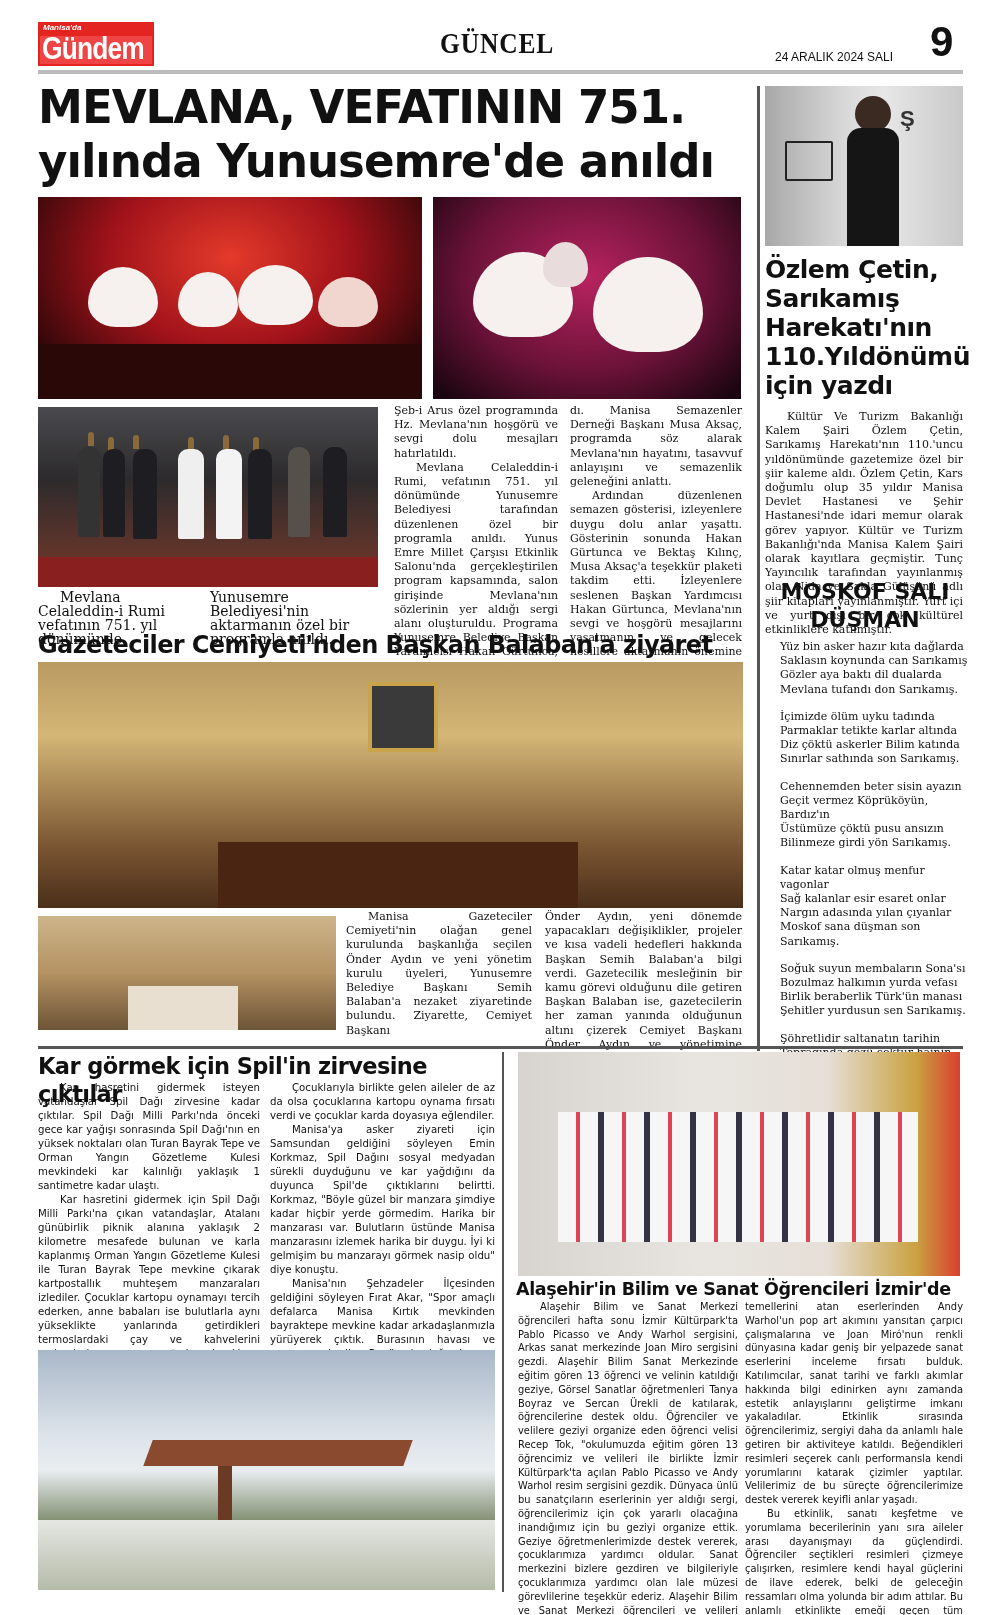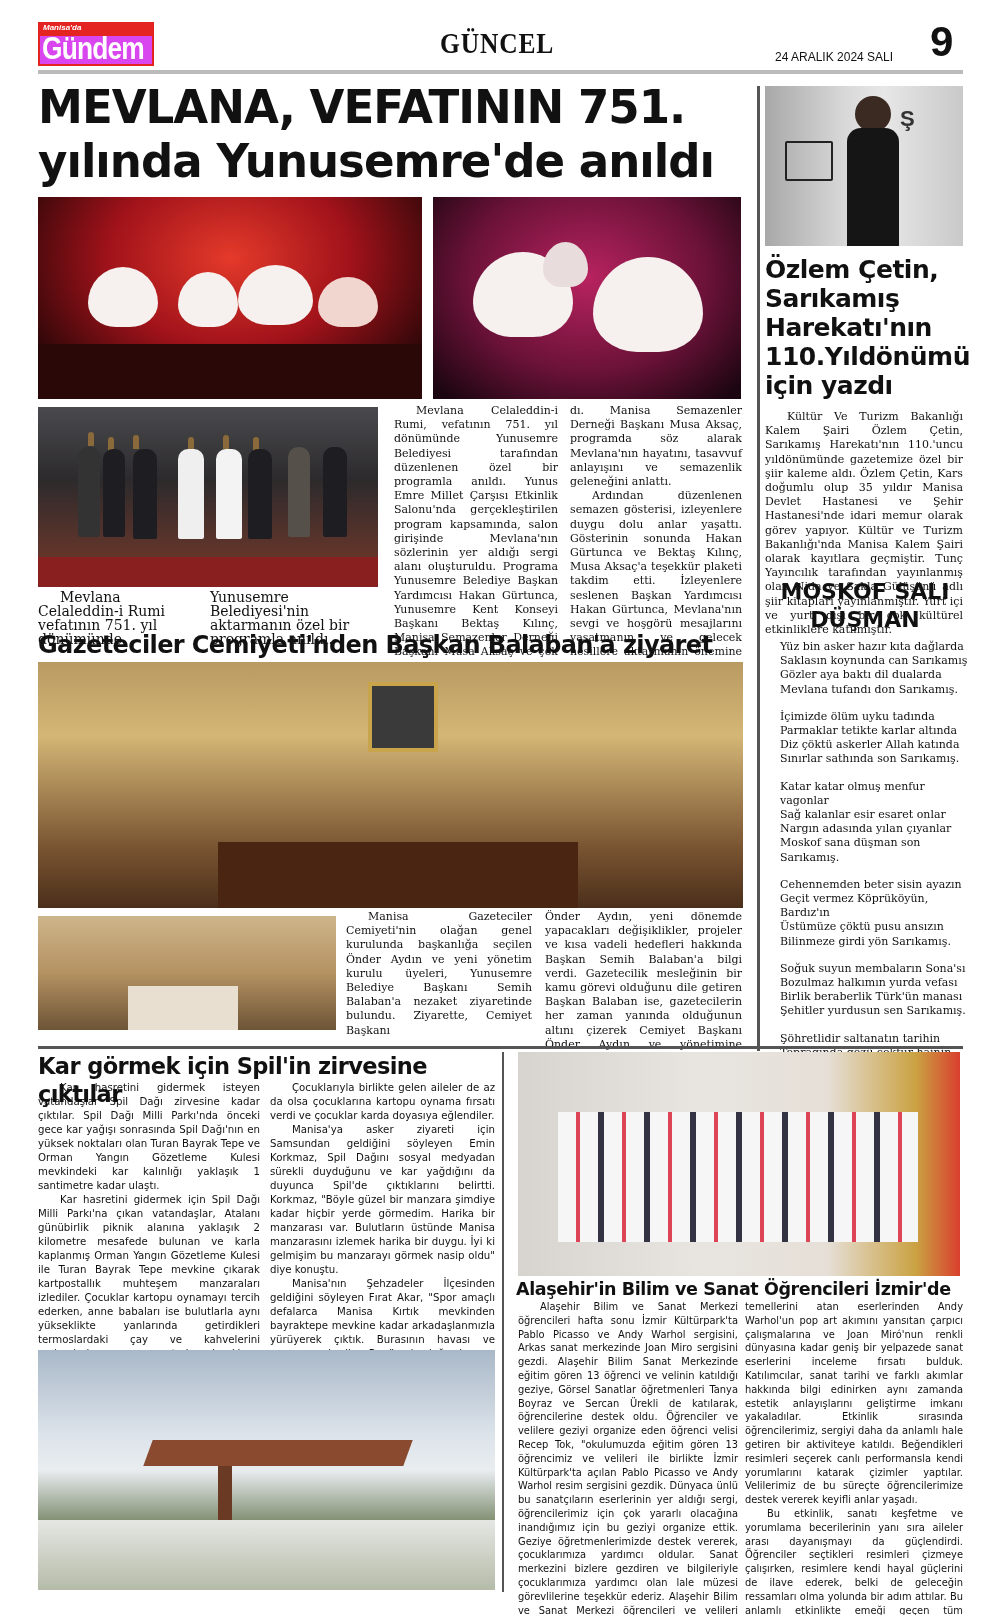--- a/index.html
+++ b/index.html
@@ -1,19 +1,19 @@
 <!DOCTYPE html>
 <html><head>
 <meta charset="utf-8">
 <style>
 *{box-sizing:border-box;margin:0;padding:0}
 html,body{width:1000px;height:1615px;background:#fff;overflow:hidden}
 body{position:relative;font-family:"DejaVu Serif",serif;color:#111}
 .abs{position:absolute}
-.logo{left:38px;top:22px;width:116px;height:44px;background:#d946ef;border:2px solid #e42420}
+.logo{left:38px;top:22px;width:116px;height:44px;background:#ef4444;border:2px solid #e42420}
 .logo .top{position:absolute;left:0;top:0;width:100%;height:12px;background:#e42420}
 .logo .small{position:absolute;left:3px;top:-1px;font:italic bold 8px "Liberation Sans",sans-serif;color:#fff}
 .logo .big{position:absolute;left:2px;top:8px;font:bold 31px/34px "Liberation Sans",sans-serif;color:#fff;letter-spacing:-1px;transform:scaleX(0.85);transform-origin:left}
 .section{left:440px;top:26px;font:bold 30px "Liberation Serif",serif;letter-spacing:1px;transform:scaleX(0.85);transform-origin:left}
 .date{left:775px;top:50px;font:12px "Liberation Sans",sans-serif}
 .date b{font-weight:normal}
 .pnum{left:930px;top:18px;font:bold 42px "Liberation Sans",sans-serif}
 .rule{left:38px;top:70px;width:925px;height:4px;background:#bbb}
 .vrule{left:757px;top:86px;width:3px;height:965px;background:#555}
 .h1{left:38px;top:80px;width:705px;font:900 46px/54px "DejaVu Sans",sans-serif;letter-spacing:-1px;transform:scaleX(0.98);transform-origin:left}
@@ -92,20 +92,21 @@
   <div class="person" style="left:178px;top:42px;width:26px;height:90px;background:#f3f3f3"></div>
   <div class="person" style="left:210px;top:42px;width:24px;height:90px"></div>
   <div class="person" style="left:250px;top:40px;width:22px;height:90px;background:#55504a"></div>
   <div class="person" style="left:285px;top:40px;width:24px;height:90px"></div>
   <div style="position:absolute;left:0;bottom:0;width:100%;height:30px;background:#8a1f1f"></div>
 </div>
 <div class="abs cap" style="left:38px;top:590px;width:160px;text-indent:22px">Mevlana Celaleddin-i Rumi vefatının 751. yıl dönümünde</div>
 <div class="abs cap" style="left:210px;top:590px;width:170px">Yunusemre Belediyesi'nin aktarmanın özel bir programla anıldı.</div>
 
 <div class="body" style="left:394px;top:404px;width:164px;font-size:11px;line-height:14.2px">
+  <p class="noind">Şeb-i Arus özel programında Hz. Mevlana'nın hoşgörü ve sevgi dolu mesajları hatırlatıldı.</p>
   <p>Mevlana Celaleddin-i Rumi, vefatının 751. yıl dönümünde Yunusemre Belediyesi tarafından düzenlenen özel bir programla anıldı. Yunus Emre Millet Çarşısı Etkinlik Salonu'nda gerçekleştirilen program kapsamında, salon girişinde Mevlana'nın sözlerinin yer aldığı sergi alanı oluşturuldu. Programa Yunusemre Belediye Başkan Yardımcısı Hakan Gürtunca, Yunusemre Kent Konseyi Başkanı Bektaş Kılınç, Manisa Semazenler Derneği Başkanı Musa Aksaç ve çok sayıda vatandaş katıl-</p>
 </div>
 <div class="body" style="left:570px;top:404px;width:172px;font-size:11px;line-height:14.2px">
   <p class="noind">dı. Manisa Semazenler Derneği Başkanı Musa Aksaç, programda söz alarak Mevlana'nın hayatını, tasavvuf anlayışını ve semazenlik geleneğini anlattı.</p>
   <p>Ardından düzenlenen semazen gösterisi, izleyenlere duygu dolu anlar yaşattı. Gösterinin sonunda Hakan Gürtunca ve Bektaş Kılınç, Musa Aksaç'a teşekkür plaketi takdim etti. İzleyenlere seslenen Başkan Yardımcısı Hakan Gürtunca, Mevlana'nın sevgi ve hoşgörü mesajlarını yaşatmanın ve gelecek nesillere aktarmanın önemine vurgu yaptı. Program, katılımcılar tarafından büyük beğeni topladı.</p>
   <div class="credit">Haber Merkezi</div>
 </div>
 
 <div class="abs photo rphoto">
   <div style="position:absolute;left:90px;top:10px;width:36px;height:36px;border-radius:50%;background:#3a2a22"></div>
@@ -124,34 +125,34 @@
 <div class="abs poem" id="poem">
     <div class="st">
       <div>Yüz bin asker hazır kıta dağlarda</div>
       <div>Saklasın koynunda can Sarıkamış</div>
       <div>Gözler aya baktı dil dualarda</div>
       <div>Mevlana tufandı don Sarıkamış.</div>
     </div>
     <div class="st">
       <div>İçimizde ölüm uyku tadında</div>
       <div>Parmaklar tetikte karlar altında</div>
-      <div>Diz çöktü askerler Allah katında</div>
+      <div>Diz çöktü askerler Bilim katında</div>
       <div>Sınırlar sathında son Sarıkamış.</div>
+    </div>
+    <div class="st">
+      <div>Cehennemden beter sisin ayazın</div>
+      <div>Geçit vermez Köprüköyün, Bardız'ın</div>
+      <div>Üstümüze çöktü pusu ansızın</div>
+      <div>Bilinmeze girdi yön Sarıkamış.</div>
     </div>
     <div class="st">
       <div>Katar katar olmuş menfur vagonlar</div>
       <div>Sağ kalanlar esir esaret onlar</div>
       <div>Nargın adasında yılan çıyanlar</div>
       <div>Moskof sana düşman son Sarıkamış.</div>
-    </div>
-    <div class="st">
-      <div>Cehennemden beter sisin ayazın</div>
-      <div>Geçit vermez Köprüköyün, Bardız'ın</div>
-      <div>Üstümüze çöktü pusu ansızın</div>
-      <div>Bilinmeze girdi yön Sarıkamış.</div>
     </div>
     <div class="st">
       <div>Soğuk suyun membaların Sona'sı</div>
       <div>Bozulmaz halkımın yurda vefası</div>
       <div>Birlik beraberlik Türk'ün manası</div>
       <div>Şehitler yurdusun sen Sarıkamış.</div>
     </div>
     <div class="st">
       <div>Şöhretlidir saltanatın tarihin</div>
       <div>Toprağında gözü çoktur hainin</div>

